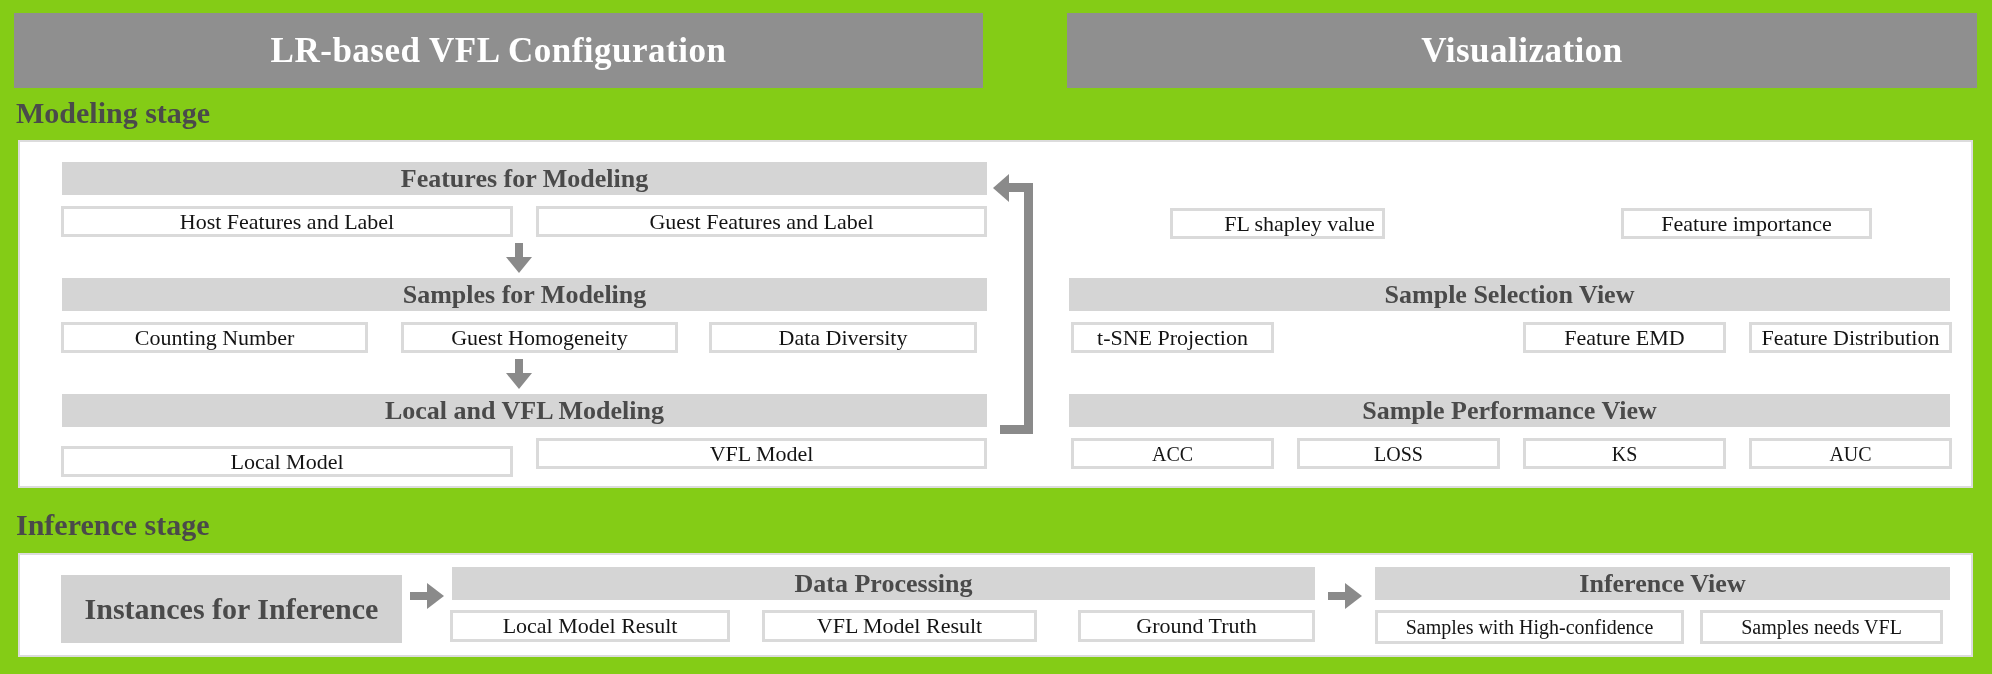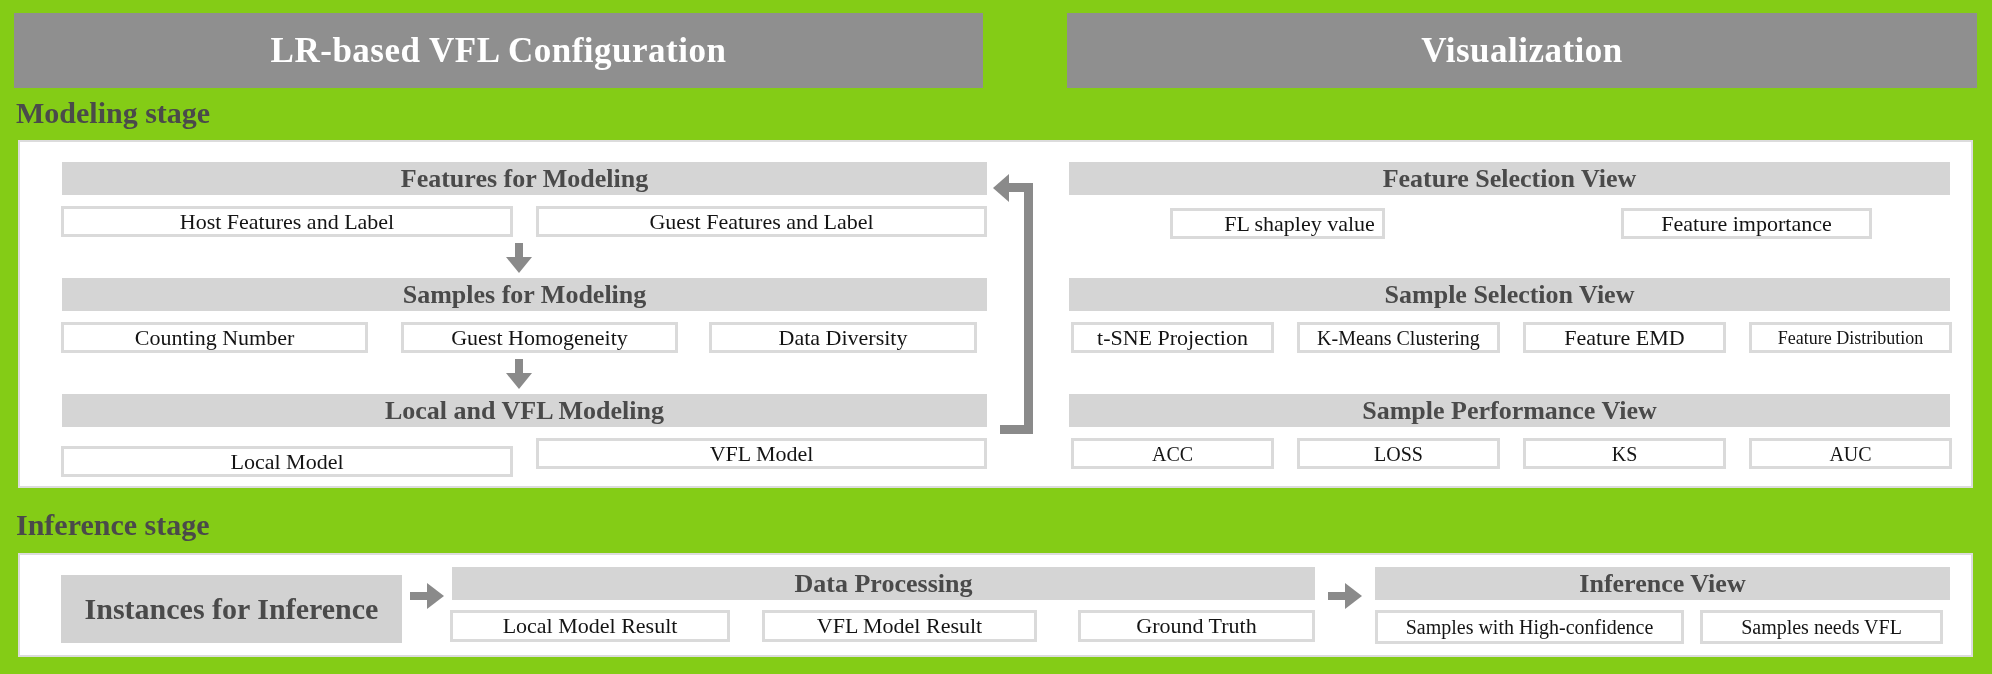--- a/index.html
+++ b/index.html
@@ -43,21 +43,21 @@
     font-size: 30px;
     white-space: nowrap;
   }
   .instances {
     background: #d2d2d2;
     color: #4a4a4a;
     font-weight: bold;
     font-size: 30px;
   }
   .fs20 { font-size: 20px; }
-  .fs19 { font-size: 18px; }
+  .fs19 { font-size: 22px; }
   .arrow-fill { fill: #8a8a8a; }
 </style>
 </head>
 <body>
 
 <div class="stage">
 
   <div class="abs flexc darkbar" style="left:14px; top:13px; width:969px; height:75px;">LR-based VFL Configuration</div>
   <div class="abs flexc darkbar" style="left:1067px; top:13px; width:910px; height:75px;">Visualization</div>
 
@@ -100,27 +100,25 @@
       <svg width="48" height="270" viewBox="0 0 48 270">
           <g class="arrow-fill">
         <polygon points="19,4 19,32 3,18"></polygon>
         <rect x="19" y="13" width="24" height="9"></rect>
         <rect x="34" y="13" width="9" height="251"></rect>
         <rect x="10" y="255" width="33" height="9"></rect>
       </g>
         </svg>
     </span>
 
-    <div class="abs flexc graybar" style="left:1049px; top:20px; width:881px; height:33px;">Feature Selection View</div>
     <div class="abs flexc wbox" style="left:1150px; top:66px; width:215px; height:31px;padding-left:44px;">FL shapley value</div>
     <div class="abs flexc wbox" style="left:1601px; top:66px; width:251px; height:31px;">Feature importance</div>
 
     <div class="abs flexc graybar" style="left:1049px; top:136px; width:881px; height:33px;">Sample Selection View</div>
     <div class="abs flexc wbox" style="left:1051px; top:180px; width:203px; height:31px;">t-SNE Projection</div>
-    <div class="abs flexc wbox fs20" style="left:1277px; top:180px; width:203px; height:31px;">K-Means Clustering</div>
     <div class="abs flexc wbox" style="left:1503px; top:180px; width:203px; height:31px;">Feature EMD</div>
     <div class="abs flexc wbox fs19" style="left:1729px; top:180px; width:203px; height:31px;">Feature Distribution</div>
 
     <div class="abs flexc graybar" style="left:1049px; top:252px; width:881px; height:33px;">Sample Performance View</div>
     <div class="abs flexc wbox fs20" style="left:1051px; top:296px; width:203px; height:31px;">ACC</div>
     <div class="abs flexc wbox fs20" style="left:1277px; top:296px; width:203px; height:31px;">LOSS</div>
     <div class="abs flexc wbox fs20" style="left:1503px; top:296px; width:203px; height:31px;">KS</div>
     <div class="abs flexc wbox fs20" style="left:1729px; top:296px; width:203px; height:31px;">AUC</div>
   </div>
 

